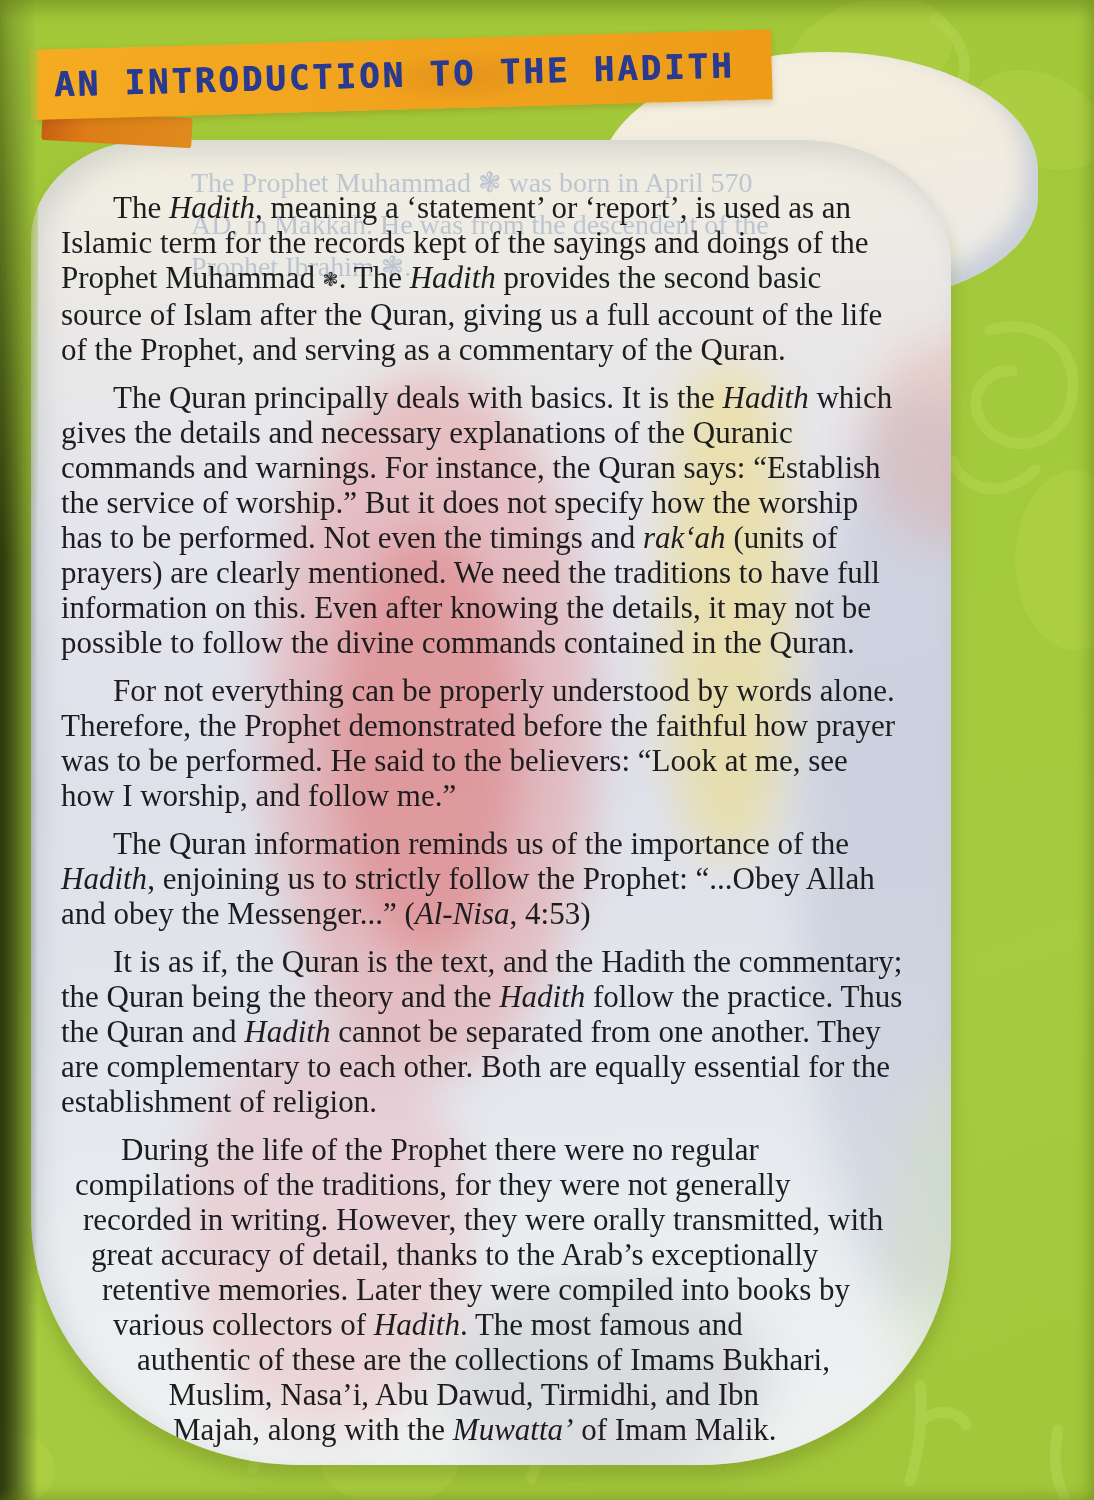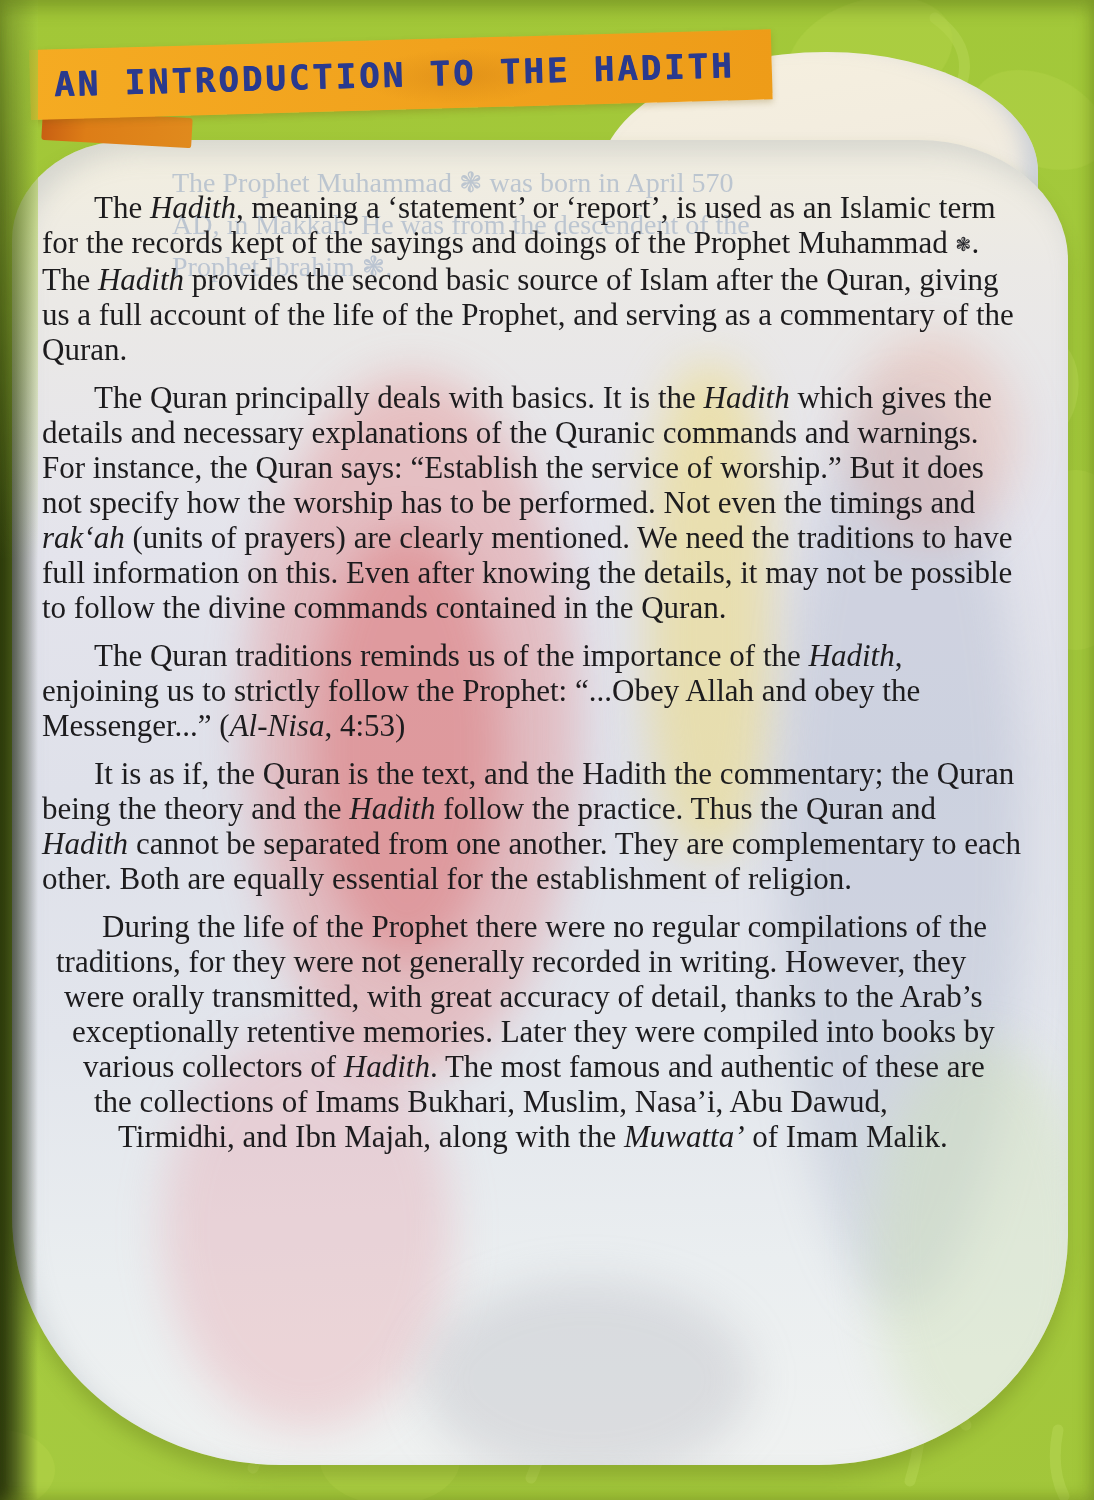--- a/index.html
+++ b/index.html
@@ -17,21 +17,21 @@
   .gutter-top-fade{position:absolute;left:0;top:0;width:38px;height:560px;z-index:4;
     background:linear-gradient(180deg, rgba(163,201,60,.75) 0%, rgba(163,201,60,.35) 55%, rgba(163,201,60,0) 100%);}
 
   
   .card-bump{position:absolute;left:598px;top:52px;width:440px;height:250px;z-index:1;
     background:linear-gradient(170deg,#f6f0df 0%,#f2ecdf 45%,#ebebea 100%);
     border-radius:52% 48% 42% 46%;
     box-shadow:inset -14px -12px 20px rgba(168,182,206,.5);}
 
   
-  .card{position:absolute;left:12px;top:140px;width:1056px;height:1325px;z-index:2;
+  .card{position:absolute;left:31px;top:140px;width:920px;height:1325px;z-index:2;
     background:linear-gradient(178deg,#f3efdf 0%,#ebe9e6 12%,#e4e4ec 30%,#dfe1ea 48%,#e2e5ec 66%,#eaeef0 84%,#f0f2f1 100%);
     border-radius:120px 150px 250px 270px / 100px 120px 230px 250px;
     box-shadow:inset 10px 12px 26px rgba(140,150,160,.28), 0 12px 18px rgba(100,120,25,.35);
     overflow:hidden;}
 
   .illus{position:absolute;border-radius:50%;filter:blur(22px);z-index:1;}
   .il-pink-figure{left:235px;top:235px;width:330px;height:700px;background:rgba(228,118,118,.34);}
   .il-red-core{left:300px;top:390px;width:190px;height:430px;background:rgba(216,72,72,.30);}
   .il-yellow-band{left:635px;top:225px;width:125px;height:490px;background:rgba(238,218,110,.48);border-radius:40%;}
   .il-blue-col{left:770px;top:250px;width:240px;height:920px;background:rgba(148,158,190,.24);}
@@ -111,21 +111,22 @@
 
     <div class="ghost">
         <div class="ghost-line">The Prophet Muhammad ❃ was born in April 570</div>
         <div class="ghost-line">AD, in Makkah. He was from the descendent of the</div>
         <div class="ghost-line">Prophet Ibrahim ❃.</div>
       </div>
 
     <div class="article">
         <div class="para"><span>The </span><i>Hadith</i><span>, meaning a ‘statement’ or ‘report’, is used as an Islamic term for the records kept of the sayings and doings of the Prophet Muhammad </span><span class="honorific">❃</span><span>. The </span><i>Hadith</i><span> provides the second basic source of Islam after the Quran, giving us a full account of the life of the Prophet, and serving as a commentary of the Quran.</span></div>
         <div class="para"><span>The Quran principally deals with basics. It is the </span><i>Hadith</i><span> which gives the details and necessary explanations of the Quranic commands and warnings. For instance, the Quran says: “Establish the service of worship.” But it does not specify how the worship has to be performed. Not even the timings and </span><i>rak‘ah</i><span> (units of prayers) are clearly mentioned. We need the traditions to have full information on this. Even after knowing the details, it may not be possible to follow the divine commands contained in the Quran.</span></div>
-        <div class="para"><span>The Quran traditions reminds us of the importance of the </span><i>Hadith</i><span>, enjoining us to strictly follow the Prophet: “...Obey Allah and obey the Messenger...” (</span><i>Al-Nisa</i><span>, 4:53)</span></div>
+        <div class="para"><span>For not everything can be properly understood by words alone. Therefore, the Prophet demonstrated before the faithful how prayer was to be performed. He said to the believers: “Look at me, see how I worship, and follow me.”</span></div>
+        <div class="para"><span>The Quran information reminds us of the importance of the </span><i>Hadith</i><span>, enjoining us to strictly follow the Prophet: “...Obey Allah and obey the Messenger...” (</span><i>Al-Nisa</i><span>, 4:53)</span></div>
         <div class="para"><span>It is as if, the Quran is the text, and the Hadith the commentary; the Quran being the theory and the </span><i>Hadith</i><span> follow the practice. Thus the Quran and </span><i>Hadith</i><span> cannot be separated from one another. They are complementary to each other. Both are equally essential for the establishment of religion.</span></div>
         <div class="para"><div class="curve curve-left"></div><div class="curve curve-right"></div><span>During the life of the Prophet there were no regular compilations of the traditions, for they were not generally recorded in writing. However, they were orally transmitted, with great accuracy of detail, thanks to the Arab’s exceptionally retentive memories. Later they were compiled into books by various collectors of </span><i>Hadith</i><span>. The most famous and authentic of these are the collections of Imams Bukhari, Muslim, Nasa’i, Abu Dawud, Tirmidhi, and Ibn Majah, along with the </span><i>Muwatta’</i><span> of Imam Malik.</span></div>
       </div>
   </div>
 
   <div class="fold"></div>
   <div class="banner">
     <h1>AN INTRODUCTION TO THE HADITH</h1>
   </div>
 

